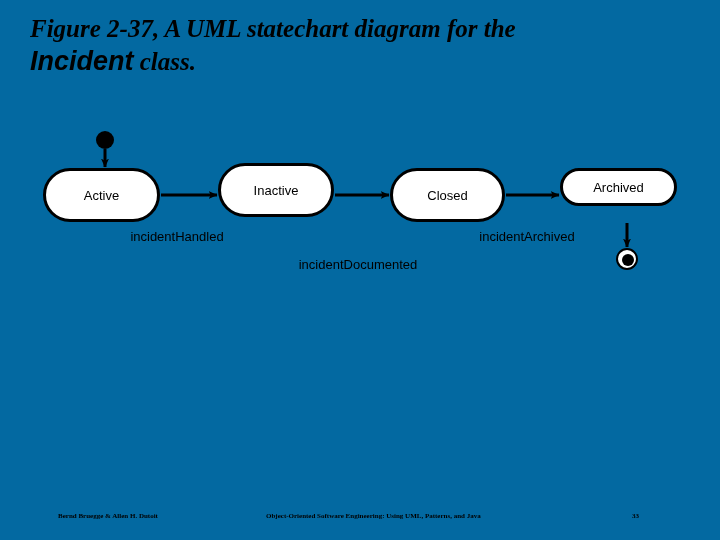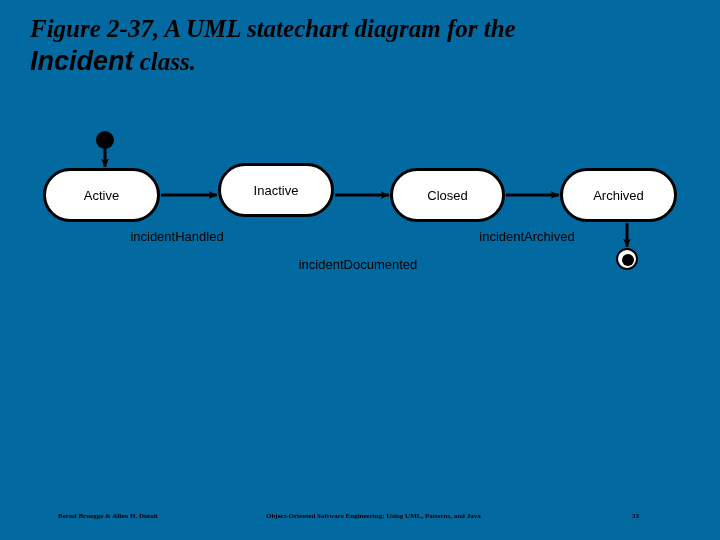--- a/index.html
+++ b/index.html
@@ -156,21 +156,21 @@
   </div>
 
   <div class="state-node" style="left:218px; top:163px; width:116px; height:54px;">
     <span class="state-label">Inactive</span>
   </div>
 
   <div class="state-node" style="left:390px; top:168px; width:115px; height:54px;">
     <span class="state-label">Closed</span>
   </div>
 
-  <div class="state-node" style="left:560px; top:168px; width:117px; height:54px;">
+  <div class="state-node" style="left:560px; top:168px; width:117px; height:38px;">
     <span class="state-label">Archived</span>
   </div>
 
   <div class="initial-state" style="left:96px; top:131px; width:18px; height:18px;"></div>
 
   <div class="final-state-outer" style="left:616px; top:248px; width:22px; height:22px;">
     <div class="final-state-inner" style="left:4px; top:4px; width:12px; height:12px;"></div>
   </div>
 
   <div class="transition-label" style="left:177px; top:229px;">incidentHandled</div>

